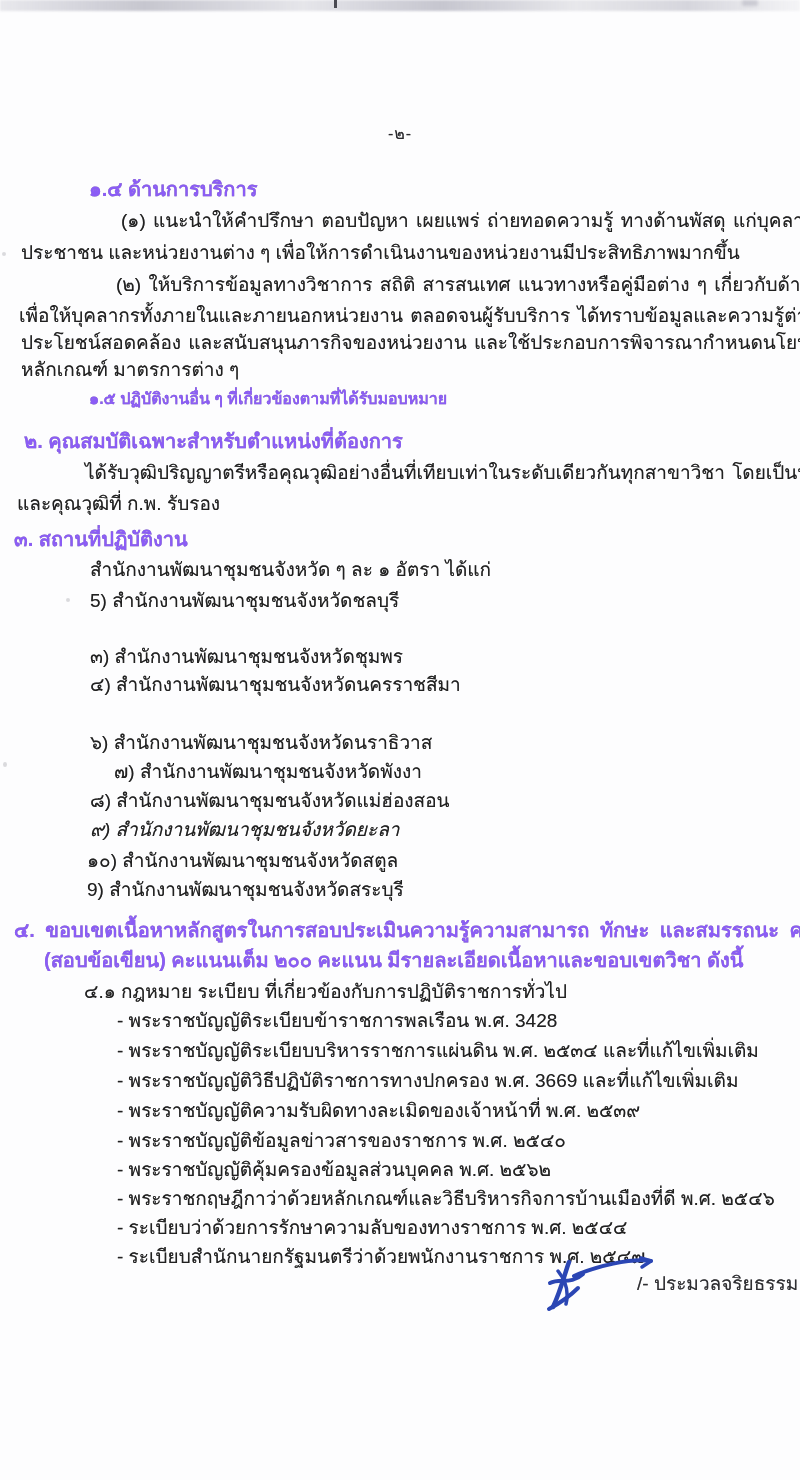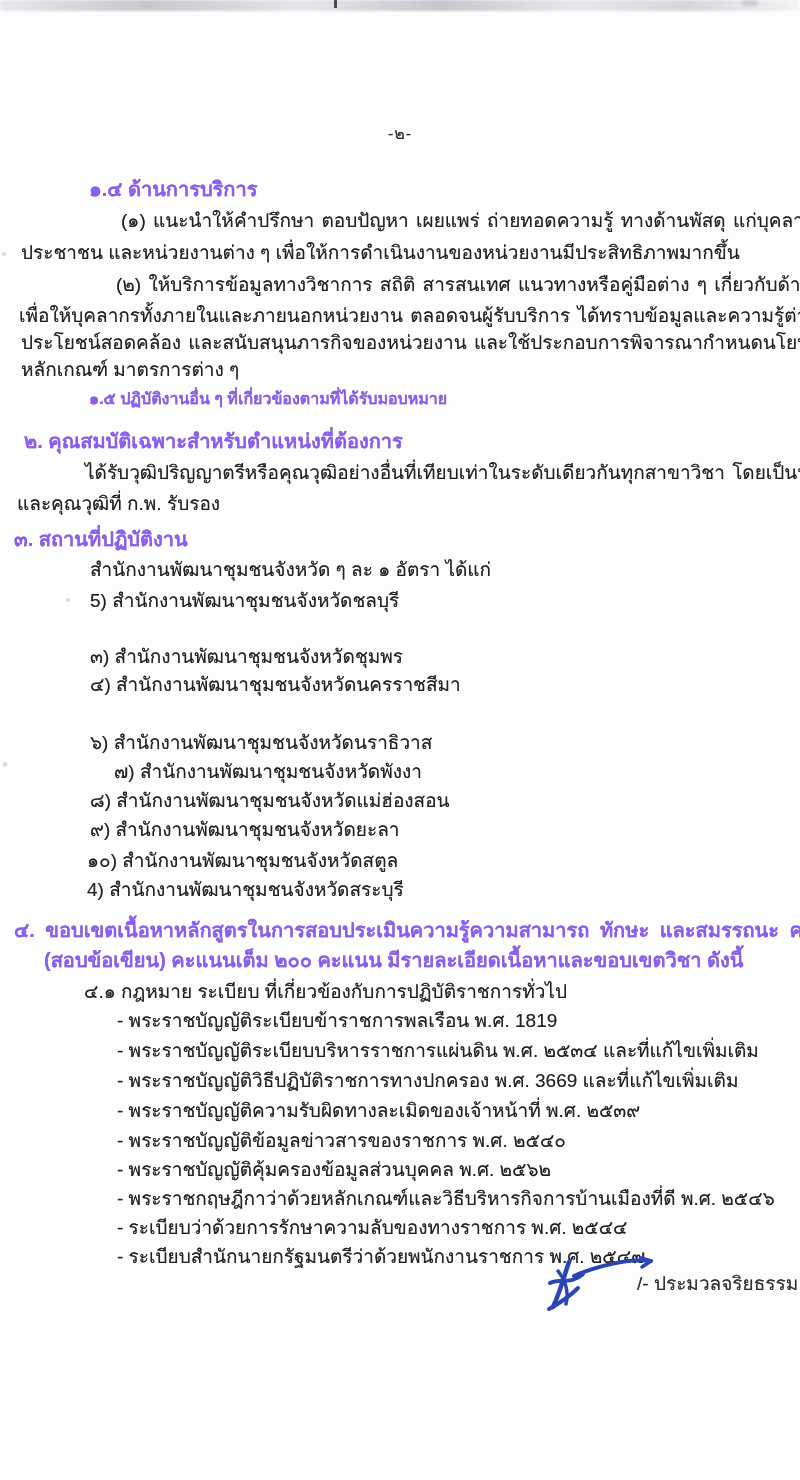--- a/index.html
+++ b/index.html
@@ -79,28 +79,28 @@
   <div class="line" style="left:17px; top:492px;">และคุณวุฒิที่ ก.พ. รับรอง</div>
 
   <div class="line bold" style="left:14px; top:527px; font-size:20px;">๓. สถานที่ปฏิบัติงาน</div>
   <div class="line" style="left:90px; top:558px;">สำนักงานพัฒนาชุมชนจังหวัด ๆ ละ ๑ อัตรา ได้แก่</div>
   <div class="line" style="left:90px; top:589px;">5) สำนักงานพัฒนาชุมชนจังหวัดชลบุรี</div>
   <div class="line" style="left:90px; top:645px;">๓) สำนักงานพัฒนาชุมชนจังหวัดชุมพร</div>
   <div class="line" style="left:90px; top:673px;">๔) สำนักงานพัฒนาชุมชนจังหวัดนครราชสีมา</div>
   <div class="line" style="left:90px; top:731px;">๖) สำนักงานพัฒนาชุมชนจังหวัดนราธิวาส</div>
   <div class="line" style="left:90px; top:760px;margin-left:24px;">๗) สำนักงานพัฒนาชุมชนจังหวัดพังงา</div>
   <div class="line" style="left:90px; top:789px;">๘) สำนักงานพัฒนาชุมชนจังหวัดแม่ฮ่องสอน</div>
-  <div class="line" style="left:90px; top:818px;">๙) สำนักงานพัฒนาชุมชนจังหวัดยะลา</div>
+  <div class="line" style="left:90px; top:818px;font-style:italic;">๙) สำนักงานพัฒนาชุมชนจังหวัดยะลา</div>
   <div class="line" style="left:87px; top:849px;">๑๐) สำนักงานพัฒนาชุมชนจังหวัดสตูล</div>
-  <div class="line" style="left:87px; top:878px;">4) สำนักงานพัฒนาชุมชนจังหวัดสระบุรี</div>
+  <div class="line" style="left:87px; top:878px;">9) สำนักงานพัฒนาชุมชนจังหวัดสระบุรี</div>
 
   <div class="line bold ws2" style="left:14px; top:918px; font-size:20px;">๔. ขอบเขตเนื้อหาหลักสูตรในการสอบประเมินความรู้ความสามารถ ทักษะ และสมรรถนะ ครั้งที่ ๑</div>
   <div class="line bold" style="left:44px; top:948px; font-size:20px;">(สอบข้อเขียน) คะแนนเต็ม ๒๐๐ คะแนน มีรายละเอียดเนื้อหาและขอบเขตวิชา ดังนี้</div>
   <div class="line" style="left:84px; top:980px;text-align:right;">๔.๑ กฎหมาย ระเบียบ ที่เกี่ยวข้องกับการปฏิบัติราชการทั่วไป</div>
-  <div class="line" style="left:117px; top:1009px;">- พระราชบัญญัติระเบียบข้าราชการพลเรือน พ.ศ. 1819</div>
+  <div class="line" style="left:117px; top:1009px;">- พระราชบัญญัติระเบียบข้าราชการพลเรือน พ.ศ. 3428</div>
   <div class="line" style="left:117px; top:1039px;">- พระราชบัญญัติระเบียบบริหารราชการแผ่นดิน พ.ศ. ๒๕๓๔ และที่แก้ไขเพิ่มเติม</div>
   <div class="line" style="left:117px; top:1069px;">- พระราชบัญญัติวิธีปฏิบัติราชการทางปกครอง พ.ศ. 3669 และที่แก้ไขเพิ่มเติม</div>
   <div class="line" style="left:117px; top:1099px;">- พระราชบัญญัติความรับผิดทางละเมิดของเจ้าหน้าที่ พ.ศ. ๒๕๓๙</div>
   <div class="line" style="left:117px; top:1129px;">- พระราชบัญญัติข้อมูลข่าวสารของราชการ พ.ศ. ๒๕๔๐</div>
   <div class="line" style="left:117px; top:1158px;">- พระราชบัญญัติคุ้มครองข้อมูลส่วนบุคคล พ.ศ. ๒๕๖๒</div>
   <div class="line" style="left:117px; top:1187px;">- พระราชกฤษฎีกาว่าด้วยหลักเกณฑ์และวิธีบริหารกิจการบ้านเมืองที่ดี พ.ศ. ๒๕๔๖</div>
   <div class="line" style="left:117px; top:1216px;">- ระเบียบว่าด้วยการรักษาความลับของทางราชการ พ.ศ. ๒๕๔๔</div>
   <div class="line" style="left:117px; top:1245px;">- ระเบียบสำนักนายกรัฐมนตรีว่าด้วยพนักงานราชการ พ.ศ. ๒๕๔๗</div>
 
   <svg class="sig" width="130" height="80" viewBox="0 0 130 80">

